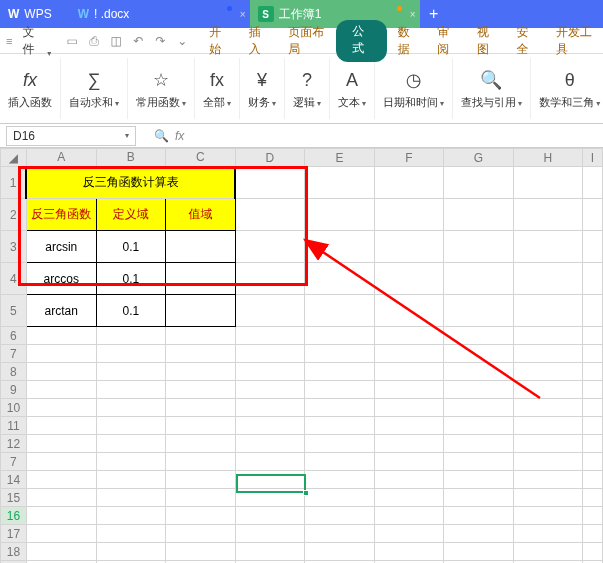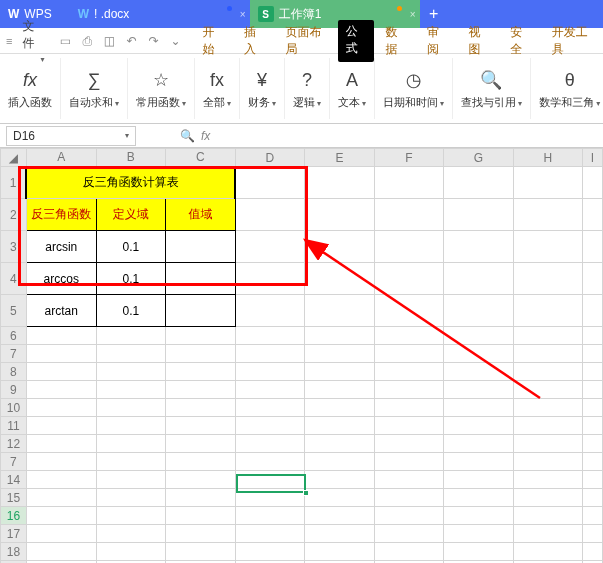--- a/index.html
+++ b/index.html
@@ -10,34 +10,34 @@
 .tab.active { background: #5dbb7e; }
 .tab-close { position: absolute; right: 4px; color: #fff; opacity: 0.7; font-size: 10px; }
 .tab-dot { position: absolute; right: 18px; top: 6px; width: 5px; height: 5px; border-radius: 50%; }
 .tab-dot.blue { background: #2a58ff; }
 .tab-dot.orange { background: #ff9800; }
 .tabbar-add { width: 28px; height: 28px; display: flex; align-items: center; justify-content: center; color: #fff; font-size: 16px; }
 .tab-icon-w { font-weight: bold; color: #fff; }
 .tab-icon-s { background: #1fa463; color: #fff; width: 16px; height: 16px; display: flex; align-items: center; justify-content: center; border-radius: 2px; font-size: 10px; font-weight: bold; }
 
 .menubar { height: 26px; background: #fff; display: flex; align-items: center; border-bottom: 1px solid #ddd; padding-left: 6px; }
-.file-btn { display:flex; align-items:flex-end; gap:3px; padding:2px 8px; color:#444;flex-direction:column;}
+.file-btn { display:flex; align-items:flex-end; gap:3px; padding:2px 8px; color:#444;}
 .qat { display:flex; gap:4px; margin-left:4px; }
 .qat-btn { width:18px; height:18px; display:flex; align-items:center; justify-content:center; color:#888; }
 .menu-items { display:flex; margin-left:8px; gap:1px; }
 .menu-item { padding: 4px 10px; color:#a16207; font-size:12px; position:relative; }
-.menu-item.green-box { background:#000000; color:#fff; border-radius:2px; padding:3px 8px; }
+.menu-item.green-box { background:#0f766e; color:#fff; border-radius:12px; padding:3px 16px; }
 
 .ribbon { height: 70px; background:#fff; border-bottom:1px solid #ccc; display:flex; align-items:stretch; padding:4px 0; }
 .ribbon-group { display:flex; flex-direction:column; align-items:center; justify-content:center; padding:0 8px; border-right:1px solid #eee; gap:2px;}
 .ribbon-icon { font-size:18px; color:#444; height:26px; display:flex; align-items:center; }
 .ribbon-label { font-size:11px; color:#333; white-space:nowrap; }
 .ribbon-arrow { font-size:8px; color:#666; margin-left:2px;}
 
-.namebox-row { height:24px; border-bottom:1px solid #ccc; display:flex; align-items:center; background:#fff;gap:26px; }
+.namebox-row { height:24px; border-bottom:1px solid #ccc; display:flex; align-items:center; background:#fff; }
 .name-box { width:130px; height:20px; border:1px solid #ccc; margin-left:6px; display:flex; align-items:center; padding:0 6px; justify-content:space-between; font-size:12px; color:#333;}
 .formula-icons { margin-left:18px; color:#888; display:flex; gap:6px; align-items:center;}
 .fx-style { font-style:italic; }
 
 .sheet-wrap { position:relative; }
 .sheet { border-collapse:collapse; table-layout:fixed; }
 .sheet th, .sheet td { border:1px solid #d4d4d4; font-size:12px; font-weight:normal; }
 .col-header th { background:#e8e8e8; color:#777; height:18px; text-align:center; }
 .row-header { background:#e8e8e8; color:#777; width:26px; text-align:center; }
 .col-rownum { width:26px; }

